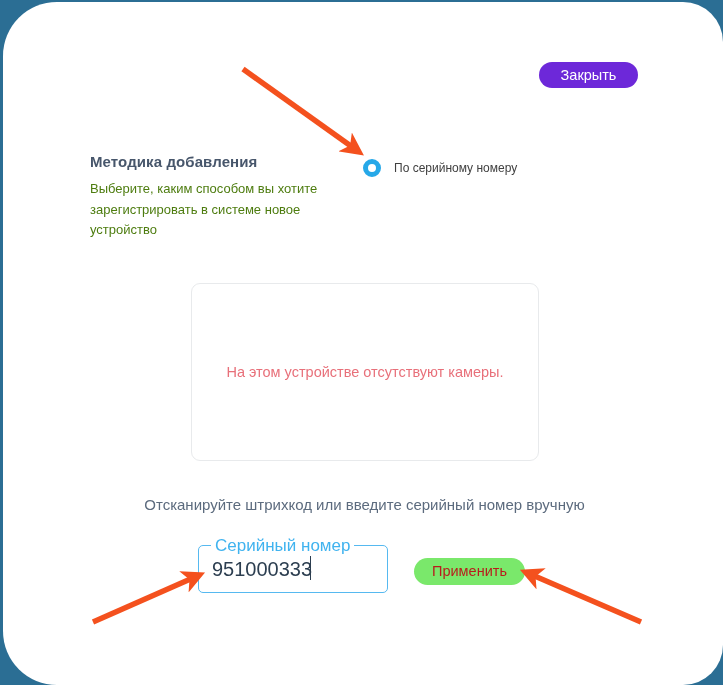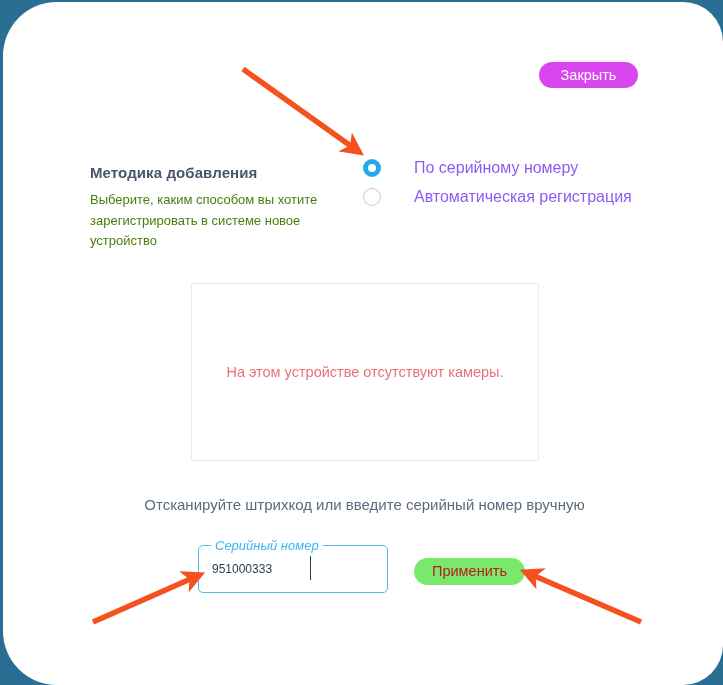--- a/index.html
+++ b/index.html
@@ -34,35 +34,35 @@
 
   
   .close-btn {
     position: absolute;
     left: 536px;
     top: 60px;
     width: 99px;
     height: 26px;
     border: none;
     border-radius: 13px;
-    background: #d946ef;
+    background: #6d28d9;
     color: #ffffff;
     font-size: 14.5px;
     font-family: "Liberation Sans", "DejaVu Sans", sans-serif;
     line-height: 26px;
     padding: 0;
     cursor: pointer;
     text-align: center;
   }
 
   
   .method-block {
     position: absolute;
     left: 87px;
-    top: 162px;
+    top: 151px;
     width: 232px;
   }
   .method-title {
     font-size: 15px;
     font-weight: bold;
     color: #47566b;
     letter-spacing: 0.1px;
     margin: 0 0 9px 0;
   }
   .method-desc {
@@ -94,35 +94,34 @@
   }
   .radio-mark.checked {
     border: 5px solid #26a8e8;
     background: #ffffff;
   }
   .radio-mark.unchecked {
     border: 1.5px solid #c6cbd2;
     background: #ffffff;
   }
   .radio-label {
-    font-size: 16px;
-    color: #8b5cf6;
+    font-size: 12px;
+    color: #404040;
     white-space: nowrap;
-    margin-left: 20px;
   }
 
   
   .camera-box {
     position: absolute;
     left: 188px;
     top: 281px;
     width: 348px;
     height: 178px;
     border: 1px solid #e8eaec;
-    border-radius: 2px;
+    border-radius: 9px;
     box-sizing: border-box;
     display: flex;
     align-items: center;
     justify-content: center;
   }
   .camera-error {
     font-size: 14.5px;
     color: #e8707a;
   }
 
@@ -153,34 +152,33 @@
     box-sizing: border-box;
     pointer-events: none;
   }
   .serial-notch {
     position: absolute;
     left: 12px;
     top: -8px;
     height: 16px;
     padding: 0 4px;
     background: #ffffff;
-    font-size: 13px;
+    font-size: 17px;
     line-height: 16px;
     color: #40b3ef;
     white-space: nowrap;
-    font-style: italic;
   }
   .serial-input {
     position: absolute;
     inset: 0;
     border: none;
     outline: none;
     background: transparent;
     padding: 0 0 0 14px;
-    font-size: 12px;
+    font-size: 20px;
     color: #2c3e50;
     font-family: "Liberation Sans", "DejaVu Sans", sans-serif;
     box-sizing: border-box;
   }
   .caret {
     position: absolute;
     left: 112px;
     top: 11px;
     width: 1px;
     height: 24px;
@@ -226,24 +224,20 @@
 
     <div class="method-block">
       <div class="method-title">Методика добавления</div>
       <div class="method-desc">Выберите, каким способом вы хотите зарегистрировать в системе новое устройство</div>
     </div>
 
     <div class="radio-group">
       <div class="radio-row">
         <span class="radio-mark checked"></span>
         <span class="radio-label">По серийному номеру</span>
-      </div>
-      <div class="radio-row">
-        <span class="radio-mark unchecked"></span>
-        <span class="radio-label">Автоматическая регистрация</span>
       </div>
     </div>
 
     <div class="camera-box">
       <span class="camera-error">На этом устройстве отсутствуют камеры.</span>
     </div>
 
     <div class="scan-hint">Отсканируйте штрихкод или введите серийный номер вручную</div>
 
     <div class="serial-field">

